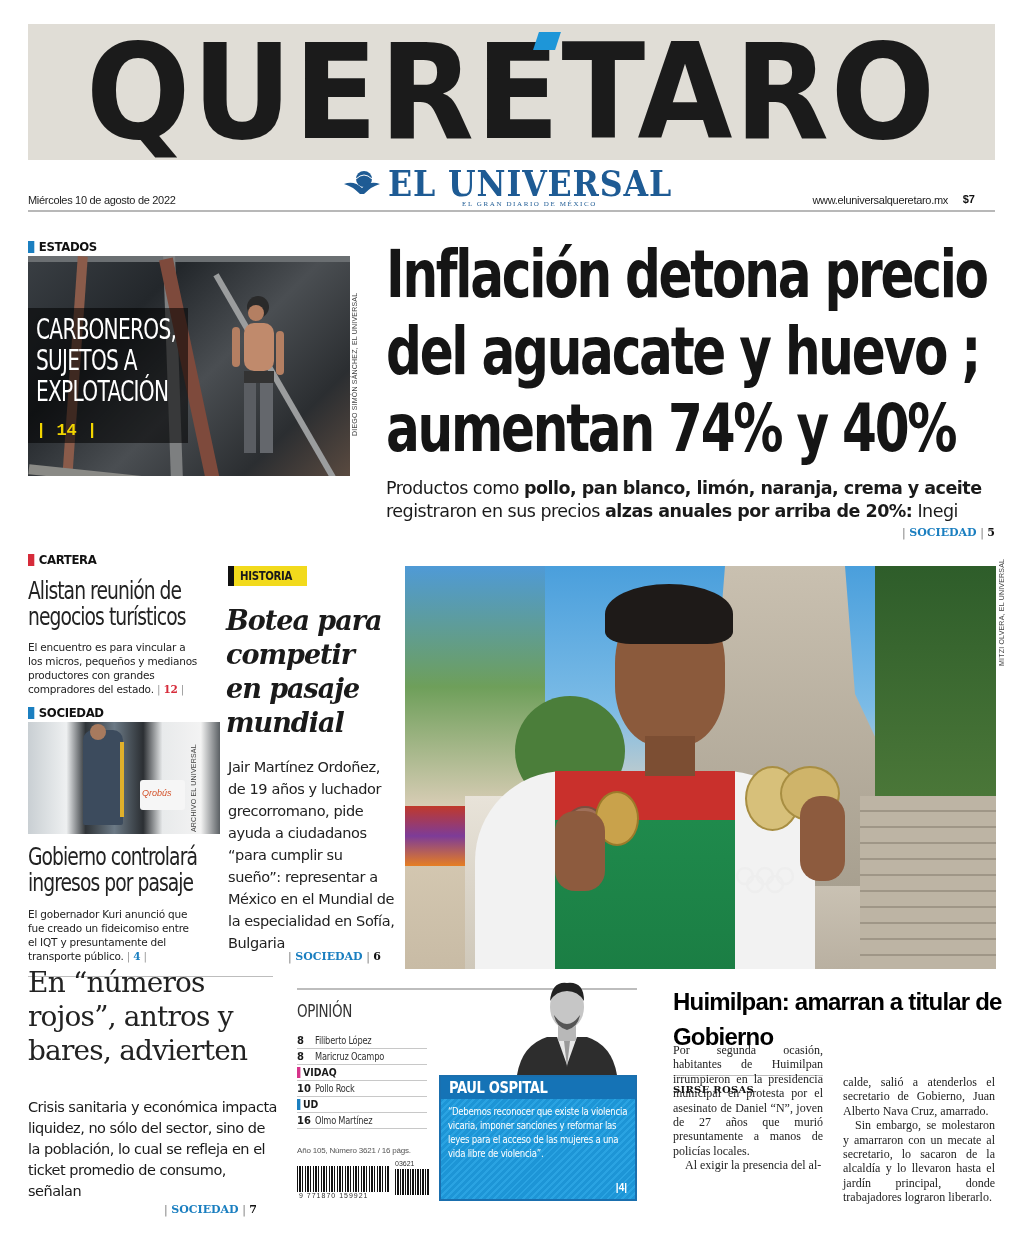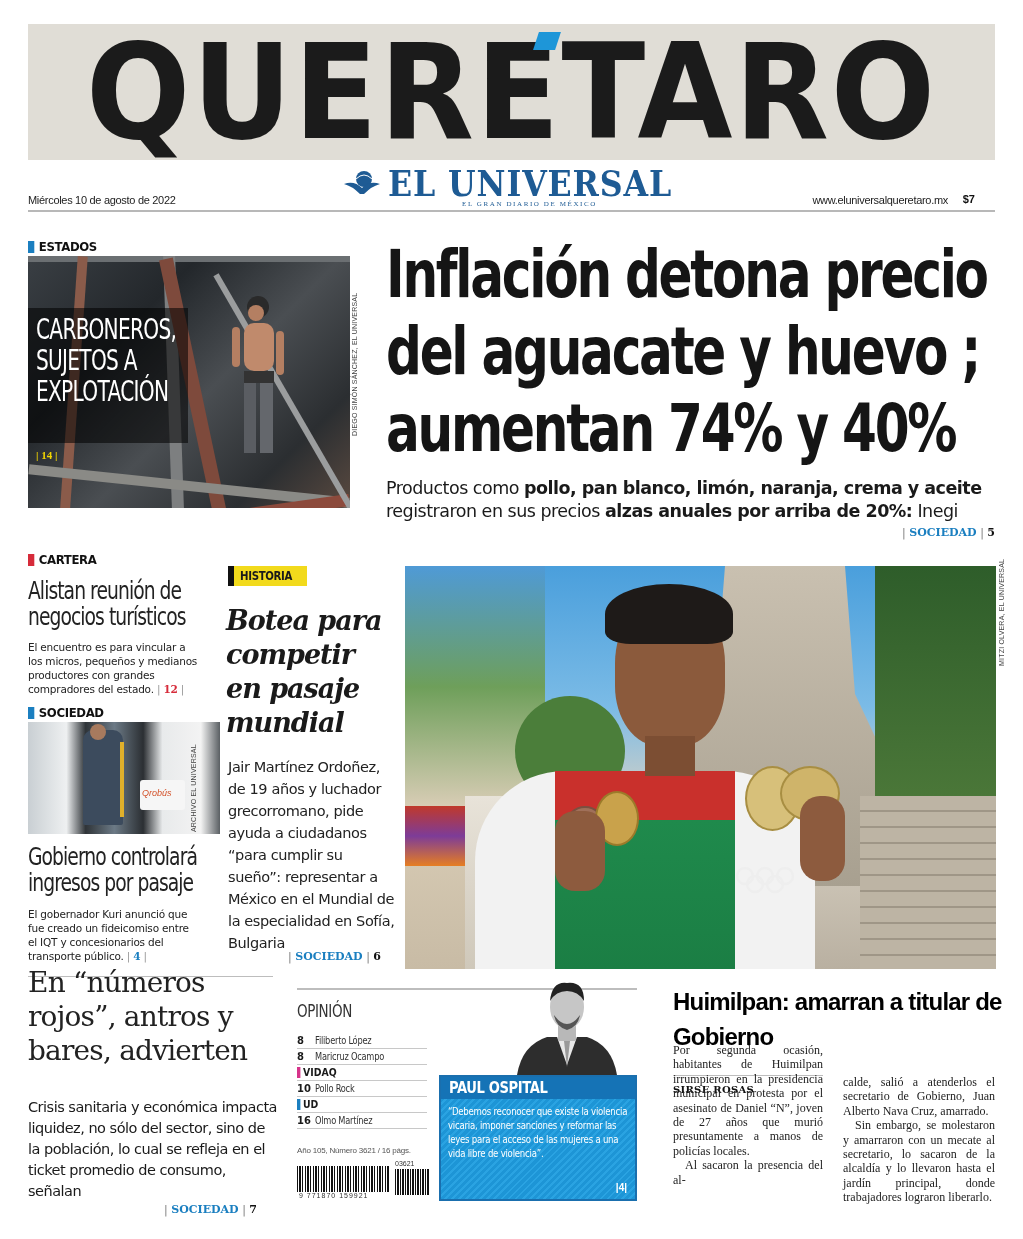--- a/index.html
+++ b/index.html
@@ -20,26 +20,26 @@
   .logo-globe { position: absolute; left: 0; top: 4px; width: 40px; height: 30px; }
   .logo-text { position: absolute; left: 46px; top: -2px; font-family: "DejaVu Serif", serif; font-weight: bold; font-size: 36px; color: #1e5b94; letter-spacing: 1px; transform: scaleX(0.88); transform-origin: left; white-space: nowrap; }
   .logo-tag { position: absolute; left: 120px; top: 36px; font-family: "Liberation Serif", serif; font-size: 7px; letter-spacing: 1.6px; color: #1e5b94; }
   .rule-top { left: 28px; top: 210px; width: 967px; height: 2px; background: #b8b8b8; }
 
   
   .sect { display: flex; align-items: center; font-family: "DejaVu Sans", sans-serif; font-weight: bold; font-size: 13px; letter-spacing: -0.4px; color: #111; transform: scaleX(0.9); transform-origin: left; }
   .sect .sq { width: 7px; height: 12px; margin-right: 5px; }
 
   
-  .estados-photo { left: 28px; top: 256px; width: 322px; height: 252px; background: linear-gradient(135deg, #3a3f44 0%, #23272b 30%, #4a4e52 55%, #2b2e31 80%, #5a4a40 100%); overflow: hidden; }
+  .estados-photo { left: 28px; top: 256px; width: 322px; height: 220px; background: linear-gradient(135deg, #3a3f44 0%, #23272b 30%, #4a4e52 55%, #2b2e31 80%, #5a4a40 100%); overflow: hidden; }
   .estados-photo .beam { position: absolute; background: #8a5b4a; }
   .estados-photo .pipe { position: absolute; background: #9a9a96; }
   .estados-overlay { position: absolute; left: 0; top: 52px; width: 160px; height: 135px; background: rgba(0,0,0,0.55); }
   .estados-title { position: absolute; left: 8px; top: 58px; font-family: "DejaVu Sans", sans-serif; font-size: 28px; line-height: 31px; color: #fff; letter-spacing: -1px; transform: scaleX(0.72); transform-origin: left; white-space: nowrap; }
-  .estados-page { position: absolute; left: 8px; top: 165px; font-family: Liberation Serif, serif; font-weight: bold; font-size: 11px; color: #f2d500; margin-top: 28px; }
+  .estados-page { position: absolute; left: 8px; top: 165px; font-family: Liberation Mono, monospace; font-weight: bold; font-size: 17px; color: #f2d500; }
   .miner { position: absolute; left: 200px; top: 35px; width: 60px; height: 190px; }
   .credit-vert { position: absolute; font-size: 7px; color: #444; writing-mode: vertical-rl; transform: rotate(180deg); letter-spacing: 0.2px; white-space: nowrap; }
 
   
   .main-headline { left: 386px; top: 236px; width: 620px; font-family: "DejaVu Sans", sans-serif; font-weight: bold; font-size: 66px; line-height: 77px; letter-spacing: -3px; color: #151515; transform: scaleX(0.76); transform-origin: left top; width: 816px; }
   .main-deck { left: 386px; top: 477px; width: 620px; font-family: "DejaVu Sans", sans-serif; font-size: 17.5px; line-height: 23px; letter-spacing: -0.5px; color: #1a1a1a; }
   .main-deck b { font-weight: bold; }
   .jump { font-family: "DejaVu Serif", serif; font-weight: bold; font-size: 11px; color: #1b7fc0; }
   .jump .num { color: #111; }
   .jump .bar { color: #777; font-weight: normal; }
@@ -173,21 +173,21 @@
 <div class="abs sociedad-photo">
   <div style="position:absolute; left:55px; top:8px; width:40px; height:95px; background:#3c4b5d; border-radius:10px 10px 2px 2px;"></div>
   <div style="position:absolute; left:62px; top:2px; width:16px; height:16px; border-radius:50%; background:#a77a5e;"></div>
   <div style="position:absolute; left:92px; top:20px; width:4px; height:75px; background:#e0b02b;"></div>
   <div style="position:absolute; left:112px; top:58px; width:45px; height:30px; background:#f6f6f6; border-radius:3px;"></div>
   <div style="position:absolute; left:114px; top:66px; font-size:9px; color:#d3522a; font-style:italic;">Qrobús</div>
 </div>
 <div class="credit-vert" style="left:190px; top:722px; height:110px;">ARCHIVO EL UNIVERSAL</div>
 <div class="abs gob-head">Gobierno controlará ingresos por pasaje</div>
 <div class="abs brief-body" style="left:28px; top:907px; width:170px;">
-  <span>El gobernador Kuri anunció que fue creado un fideicomiso entre el IQT y concesionarios del transporte público.</span> <span style="color:#999;">|</span> <b style="color:#1b7fc0; font-family:'DejaVu Serif',serif;">4</b> <span style="color:#999;">|</span>
+  <span>El gobernador Kuri anunció que fue creado un fideicomiso entre el IQT y presuntamente del transporte público.</span> <span style="color:#999;">|</span> <b style="color:#1b7fc0; font-family:'DejaVu Serif',serif;">4</b> <span style="color:#999;">|</span>
 </div>
 
 <div class="abs historia-tag">
   <div class="blk"></div>
   <span>HISTORIA</span>
 </div>
 <div class="abs historia-head">Botea para competir en pasaje mundial</div>
 <div class="abs historia-body">Jair Martínez Ordoñez, de 19 años y luchador grecorromano, pide ayuda a ciudadanos “para cumplir su sueño”: representar a México en el Mundial de la especialidad en Sofía, Bulgaria</div>
 <div class="abs jump" style="left:288px; top:950px;">
   <span class="bar">| </span><span>SOCIEDAD</span><span class="bar"> | </span><span class="num">6</span>
@@ -287,21 +287,21 @@
 <div class="abs paul-box">
   <div class="paul-name"><span>PAUL OSPITAL</span></div>
   <div class="paul-quote">“Debemos reconocer que existe la violencia vicaria, imponer sanciones y reformar las leyes para el acceso de las mujeres a una vida libre de violencia”.</div>
   <div class="paul-page">|4|</div>
 </div>
 
 <div class="abs huimilpan-head">Huimilpan: amarran a titular de Gobierno</div>
 <div class="abs byline">SIRSE ROSAS</div>
 <div class="abs col-text" style="left:673px; top:1043px; width:150px;">
   <p>Por segunda ocasión, habitantes de Huimilpan irrumpieron en la presidencia municipal en protesta por el asesinato de Daniel “N”, joven de 27 años que murió presuntamente a manos de policías locales.</p>
-  <p class="ind">Al sacaron la presencia del al-</p>
+  <p class="ind">Al exigir la presencia del al-</p>
 </div>
 <div class="abs col-text" style="left:843px; top:1075px; width:152px;">
   <p>calde, salió a atenderlos el secretario de Gobierno, Juan Alberto Nava Cruz, amarrado.</p>
   <p class="ind">Sin embargo, se molestaron y amarraron con un mecate al secretario, lo sacaron de la alcaldía y lo llevaron hasta el jardín principal, donde trabajadores lograron liberarlo.</p>
 </div>
 <div class="abs jump" style="right:28px; top:1203px;margin-top:43px;">
   <span class="bar">| </span><span>SOCIEDAD</span><span class="bar"> | </span><span class="num">3</span>
 </div>
 
 </body></html>

